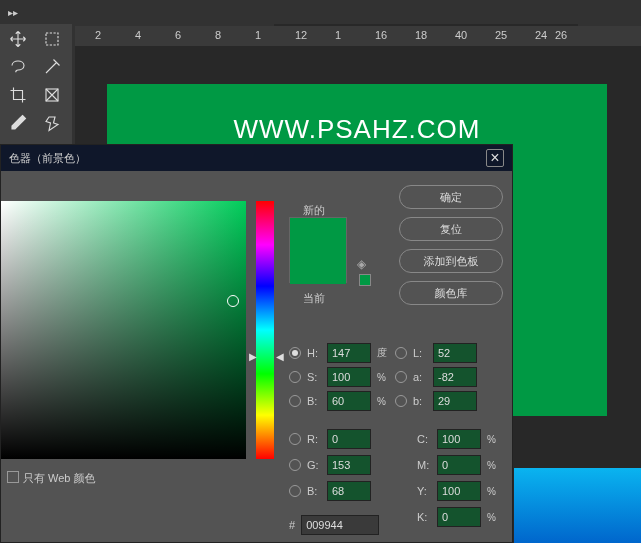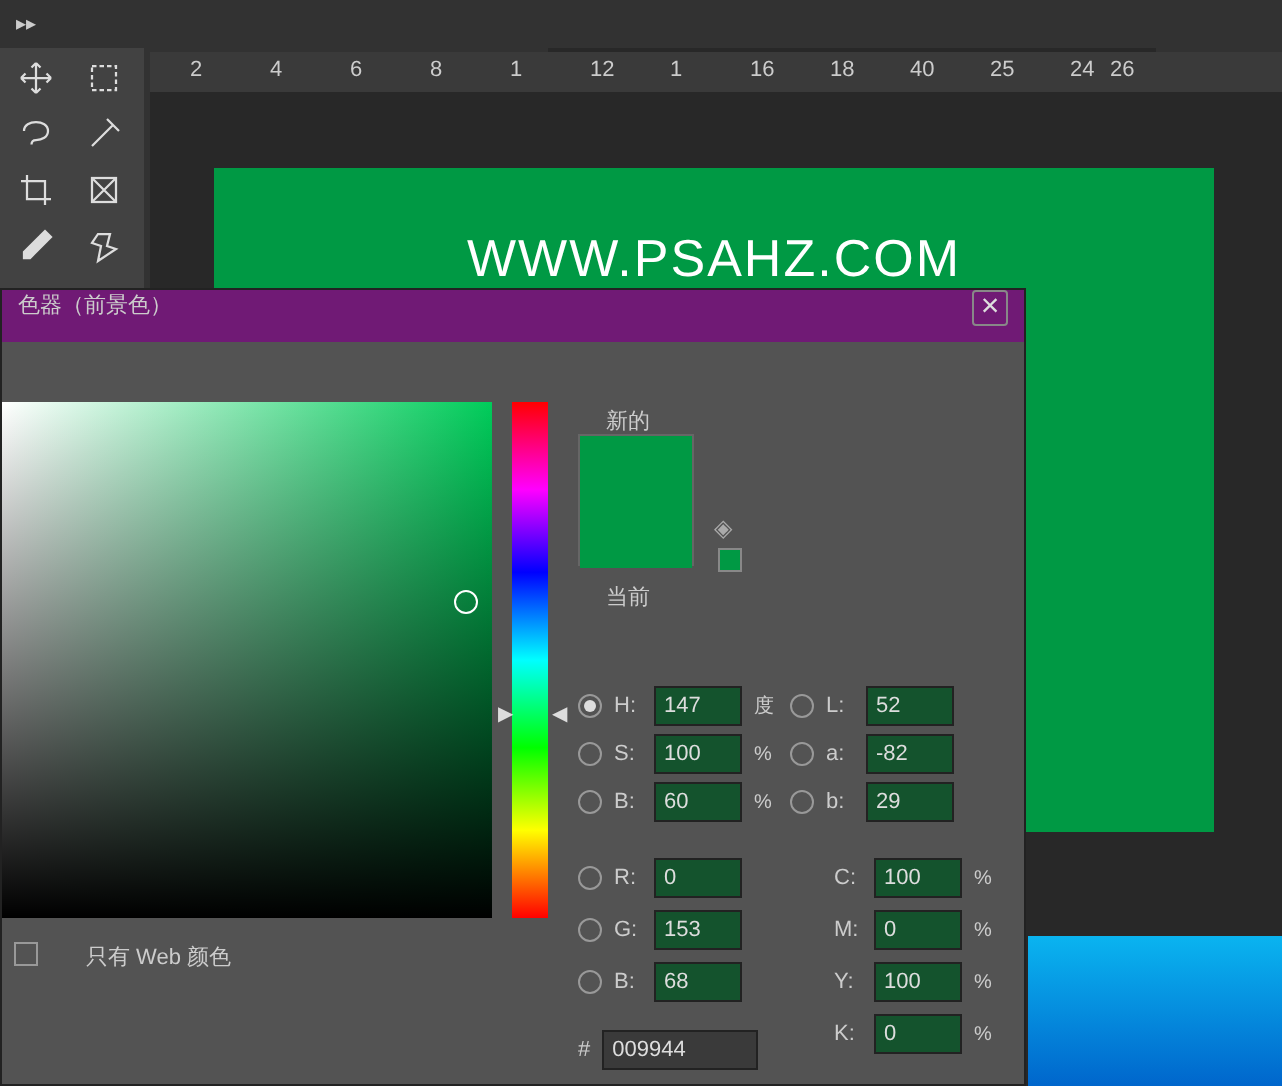--- a/index.html
+++ b/index.html
@@ -13,21 +13,21 @@
 .toolbar{position:absolute;left:0;top:24px;width:72px;background:#424242;height:519px;display:flex;flex-direction:column;padding:2px;gap:2px}
 .tool-row{display:flex;gap:2px}
 .tool{width:32px;height:26px;display:flex;align-items:center;justify-content:center;color:#ddd;cursor:pointer}
 .tool svg{width:18px;height:18px;stroke:#ddd;fill:none;stroke-width:1.5}
 .ruler-h{position:absolute;left:75px;top:26px;right:0;height:20px;background:#3a3a3a;display:flex;align-items:center;overflow:hidden;font-size:9px;color:#aaa}
 .ruler-h span{position:absolute;top:3px}
 .canvas-area{position:absolute;left:75px;top:46px;right:0;bottom:0;background:#282828}
 .canvas{position:absolute;left:32px;top:38px;width:500px;height:332px;background:#009944;display:flex;align-items:flex-start;justify-content:center;padding-top:30px}
 .canvas-text{color:#fff;font-size:26px;font-weight:normal;letter-spacing:1px}
 .dialog{position:absolute;left:0;top:144px;width:513px;height:399px;background:#535353;border:1px solid #222}
-.dlg-title{height:26px;display:flex;justify-content:space-between;padding:0 8px;background:#701a75}
+.dlg-title{height:26px;display:flex;align-items:center;justify-content:space-between;padding:0 8px;background:#0f172a}
 .dlg-close{width:18px;height:18px;display:flex;align-items:center;justify-content:center;cursor:pointer;font-size:16px;color:#ddd;border:1px solid #888;border-radius:2px}
 .dlg-body{position:relative;height:373px}
 .sat-field{position:absolute;left:0;top:30px;width:245px;height:258px;background:linear-gradient(to bottom,transparent,#000),linear-gradient(to right,#fff,#00cc5a);cursor:crosshair}
 .sat-cursor{position:absolute;width:12px;height:12px;border:1.5px solid #fff;border-radius:50%;left:232px;top:100px;transform:translate(-50%,-50%)}
 .hue-strip{position:absolute;left:255px;top:30px;width:18px;height:258px;background:linear-gradient(to bottom,#ff0000 0%,#ff00ff 17%,#0000ff 33%,#00ffff 50%,#00ff00 67%,#ffff00 83%,#ff0000 100%);cursor:pointer}
 .hue-ptr{position:absolute;left:248px;top:180px;font-size:10px;color:#ddd}
 .hue-ptr2{position:absolute;left:275px;top:180px;font-size:10px;color:#ddd}
 .preview{position:absolute;left:288px;top:46px;width:58px;height:66px;border:1px solid #666}
 .prev-new{height:33px;background:#009944}
 .prev-old{height:33px;background:#009944}
@@ -40,21 +40,21 @@
 .values{position:absolute;left:288px;top:172px;display:grid;grid-template-columns:14px 16px 46px 14px 14px 16px 46px 14px;gap:4px 4px;align-items:center}
 .radio{width:12px;height:12px;border:1px solid #999;border-radius:50%;display:inline-block;position:relative}
 .radio.sel::after{content:"";position:absolute;left:2px;top:2px;width:6px;height:6px;background:#ddd;border-radius:50%}
 .vlbl{color:#ccc;text-align:left}
 .vinp{width:44px;height:20px;background:#14532d;border:1px solid #222;color:#ddd;padding:0 4px;text-align:left}
 .unit{color:#ccc;font-size:10px}
 .rgb{position:absolute;left:288px;top:258px;display:grid;grid-template-columns:14px 16px 46px;gap:6px 4px;align-items:center}
 .cmyk{position:absolute;left:416px;top:258px;display:grid;grid-template-columns:16px 46px 14px;gap:6px 4px;align-items:center}
 .hex-row{position:absolute;left:288px;top:344px;display:flex;align-items:center;gap:6px}
 .hex-inp{width:78px;height:20px;background:#3a3a3a;border:1px solid #222;color:#ddd;padding:0 4px}
-.web-row{position:absolute;left:6px;top:300px;display:flex;align-items:flex-start;gap:24px}
+.web-row{position:absolute;left:6px;top:300px;display:flex;align-items:flex-start;gap:4px}
 .chk{width:12px;height:12px;border:1px solid #999;display:inline-block}
 .bottom-blue{position:absolute;left:514px;top:468px;right:0;bottom:0;background:linear-gradient(to bottom,#0ab4f0,#0066cc)}
 </style>
 </head>
 <body>
 
 <div class="topbar">
   <span class="expand">▸▸</span>
 </div>
 
@@ -160,20 +160,26 @@
 
     <div class="lbl-new">新的</div>
     <div class="preview">
       <div class="prev-new"></div>
       <div class="prev-old"></div>
     </div>
     <div class="lbl-cur">当前</div>
     <div class="cube">◈</div>
     <div class="swatch-sm"></div>
 
+    <div class="btns">
+      <div class="btn">确定</div>
+      <div class="btn">复位</div>
+      <div class="btn">添加到色板</div>
+      <div class="btn">颜色库</div>
+    </div>
 
     <div class="values">
       <span class="radio sel"></span>
         <span class="vlbl">H:</span>
         <input class="vinp" value="147" style="">
         <span class="unit">度</span>
       <span class="radio"></span>
         <span class="vlbl">L:</span>
         <input class="vinp" value="52" style="">
         <span></span>

